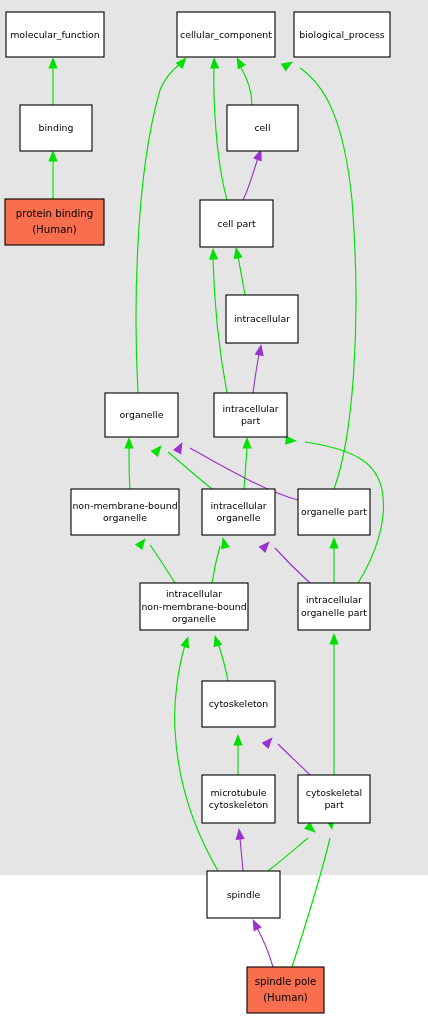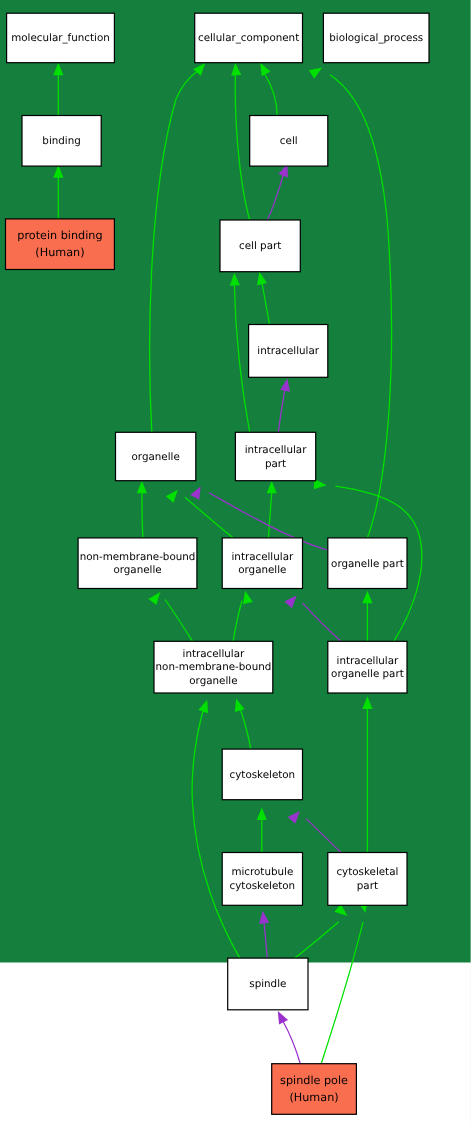--- a/index.html
+++ b/index.html
@@ -10,21 +10,21 @@
   body {
     font-family: "DejaVu Sans", sans-serif;
     width: 428px;
     height: 1023px;
     overflow: hidden;
   }
   #graph-root {
     position: relative;
     width: 428px;
     height: 875px;
-    background: #15803d;
+    background: #e5e5e5;
   }
   #graph-svg {
     position: absolute;
     top: 0;
     left: 0;
     width: 428px;
     height: 1023px;
   }
   .go-node rect {
     stroke: #000000;

